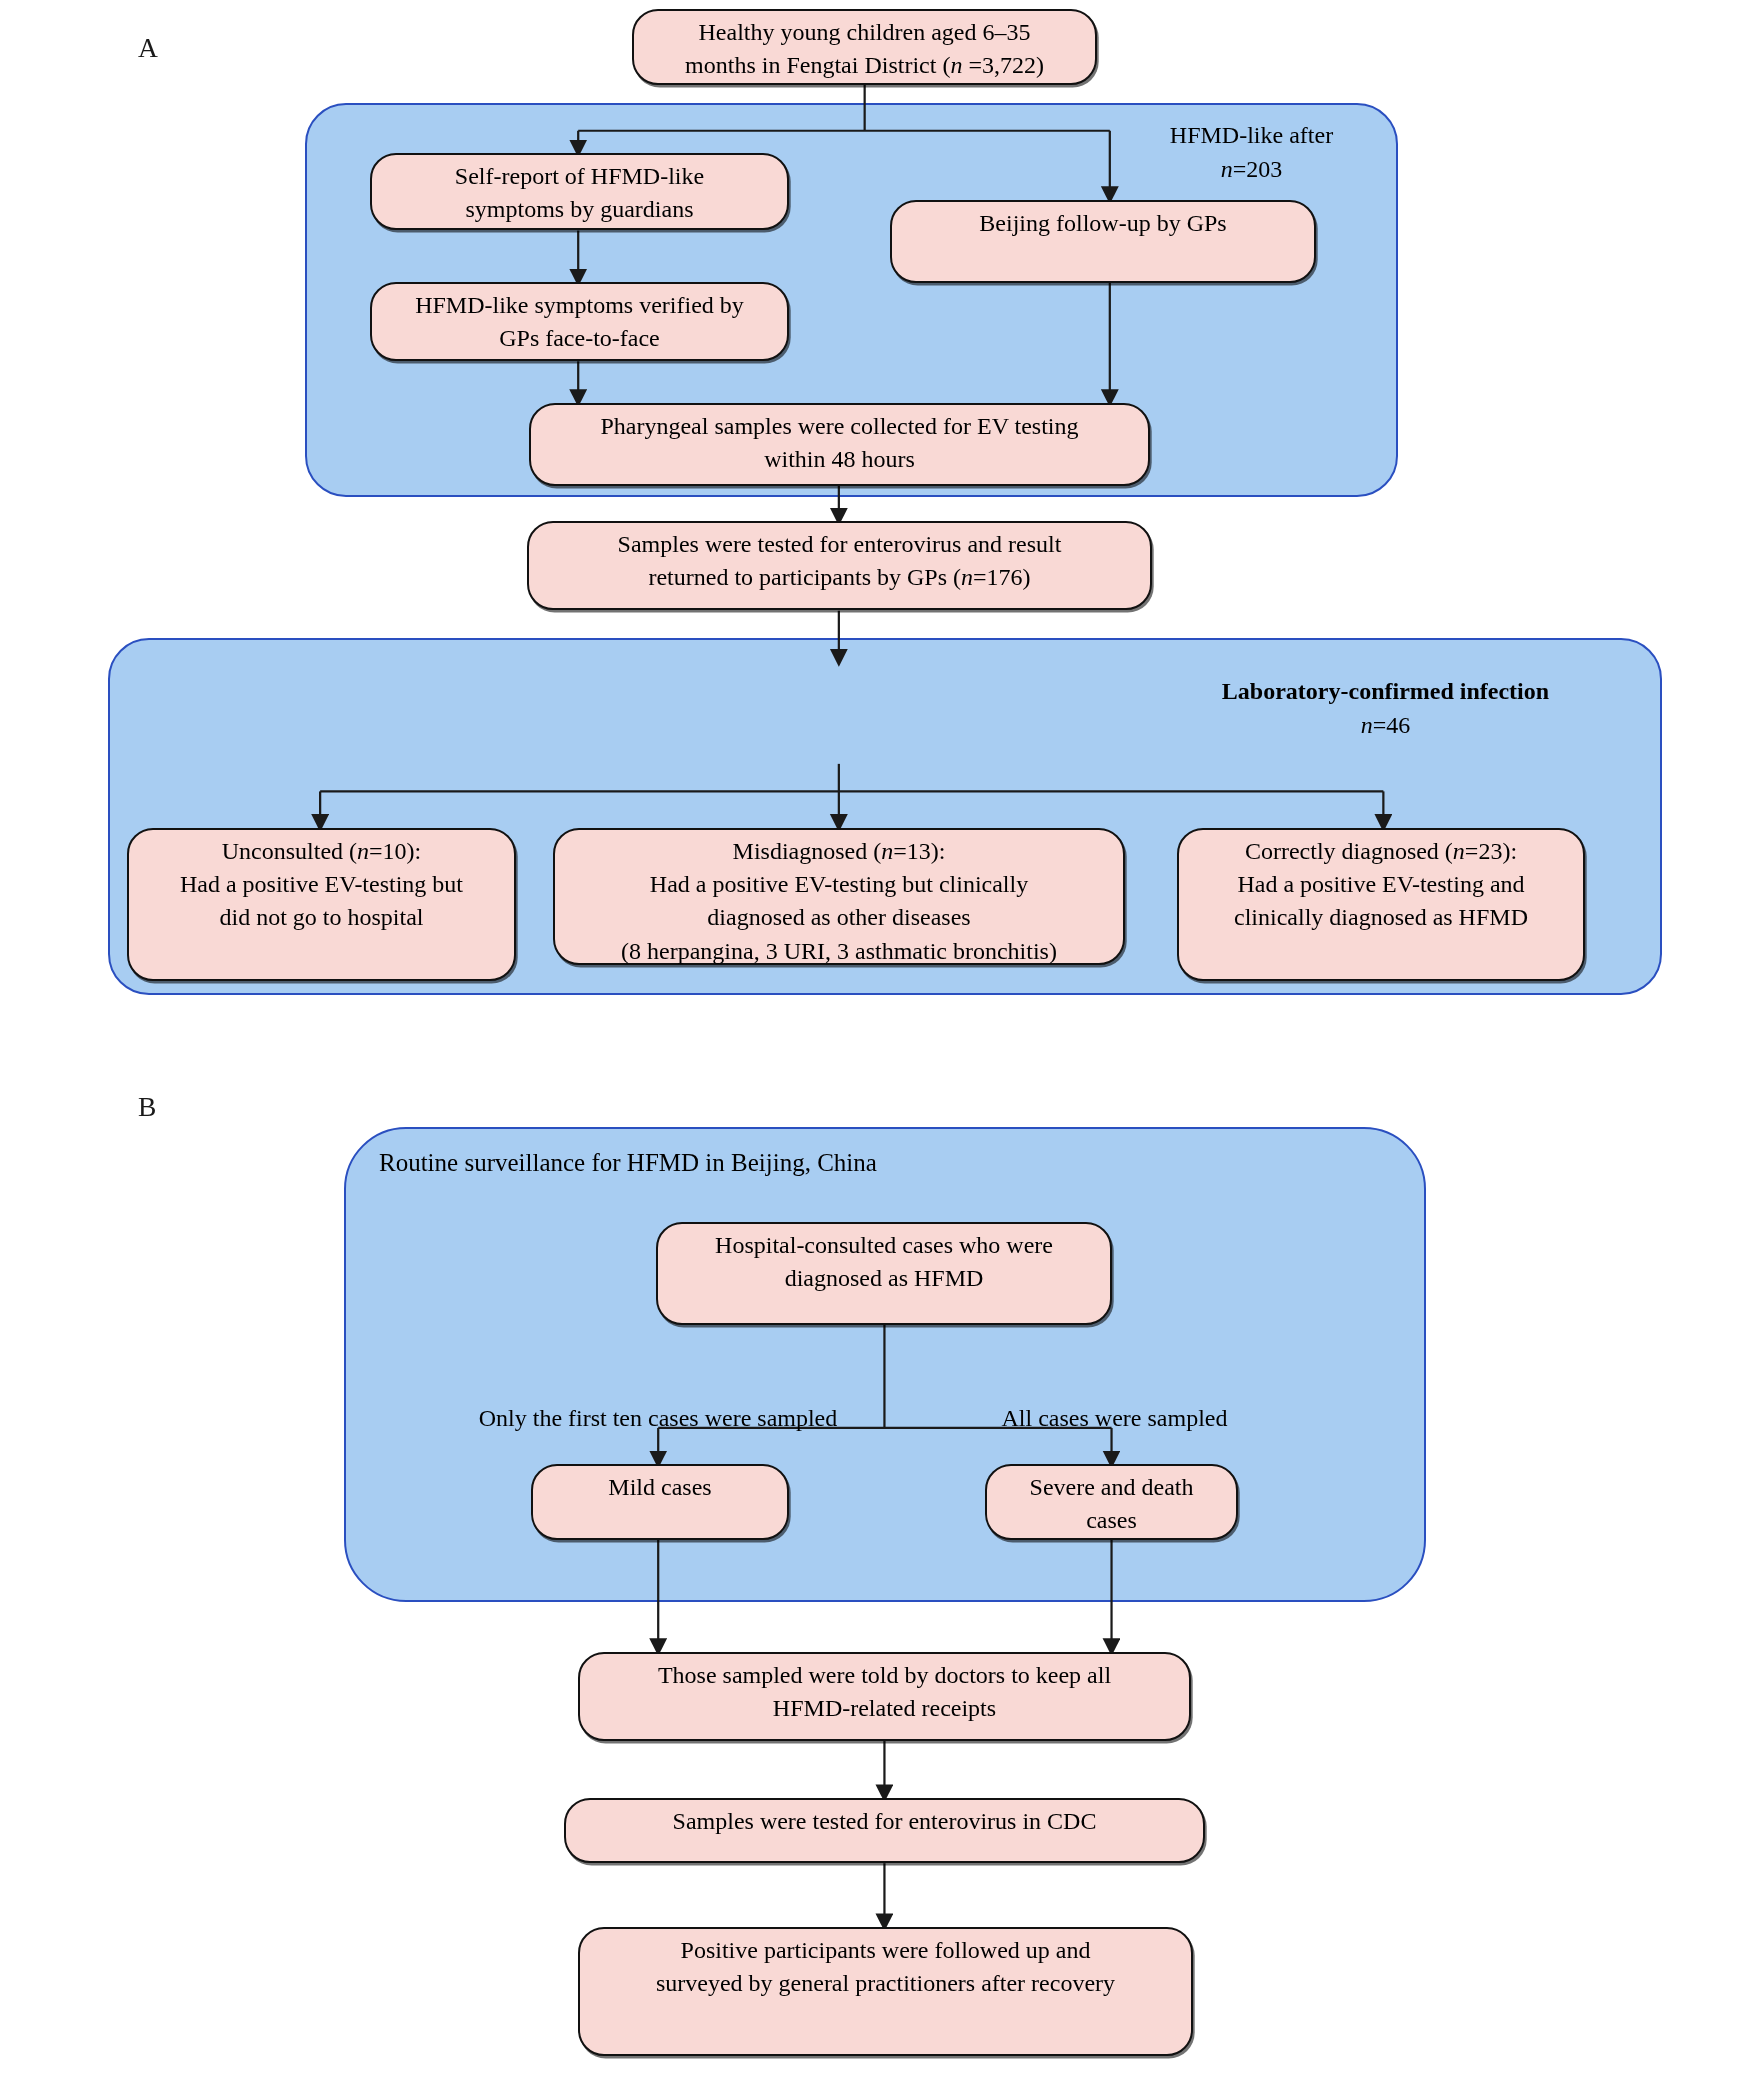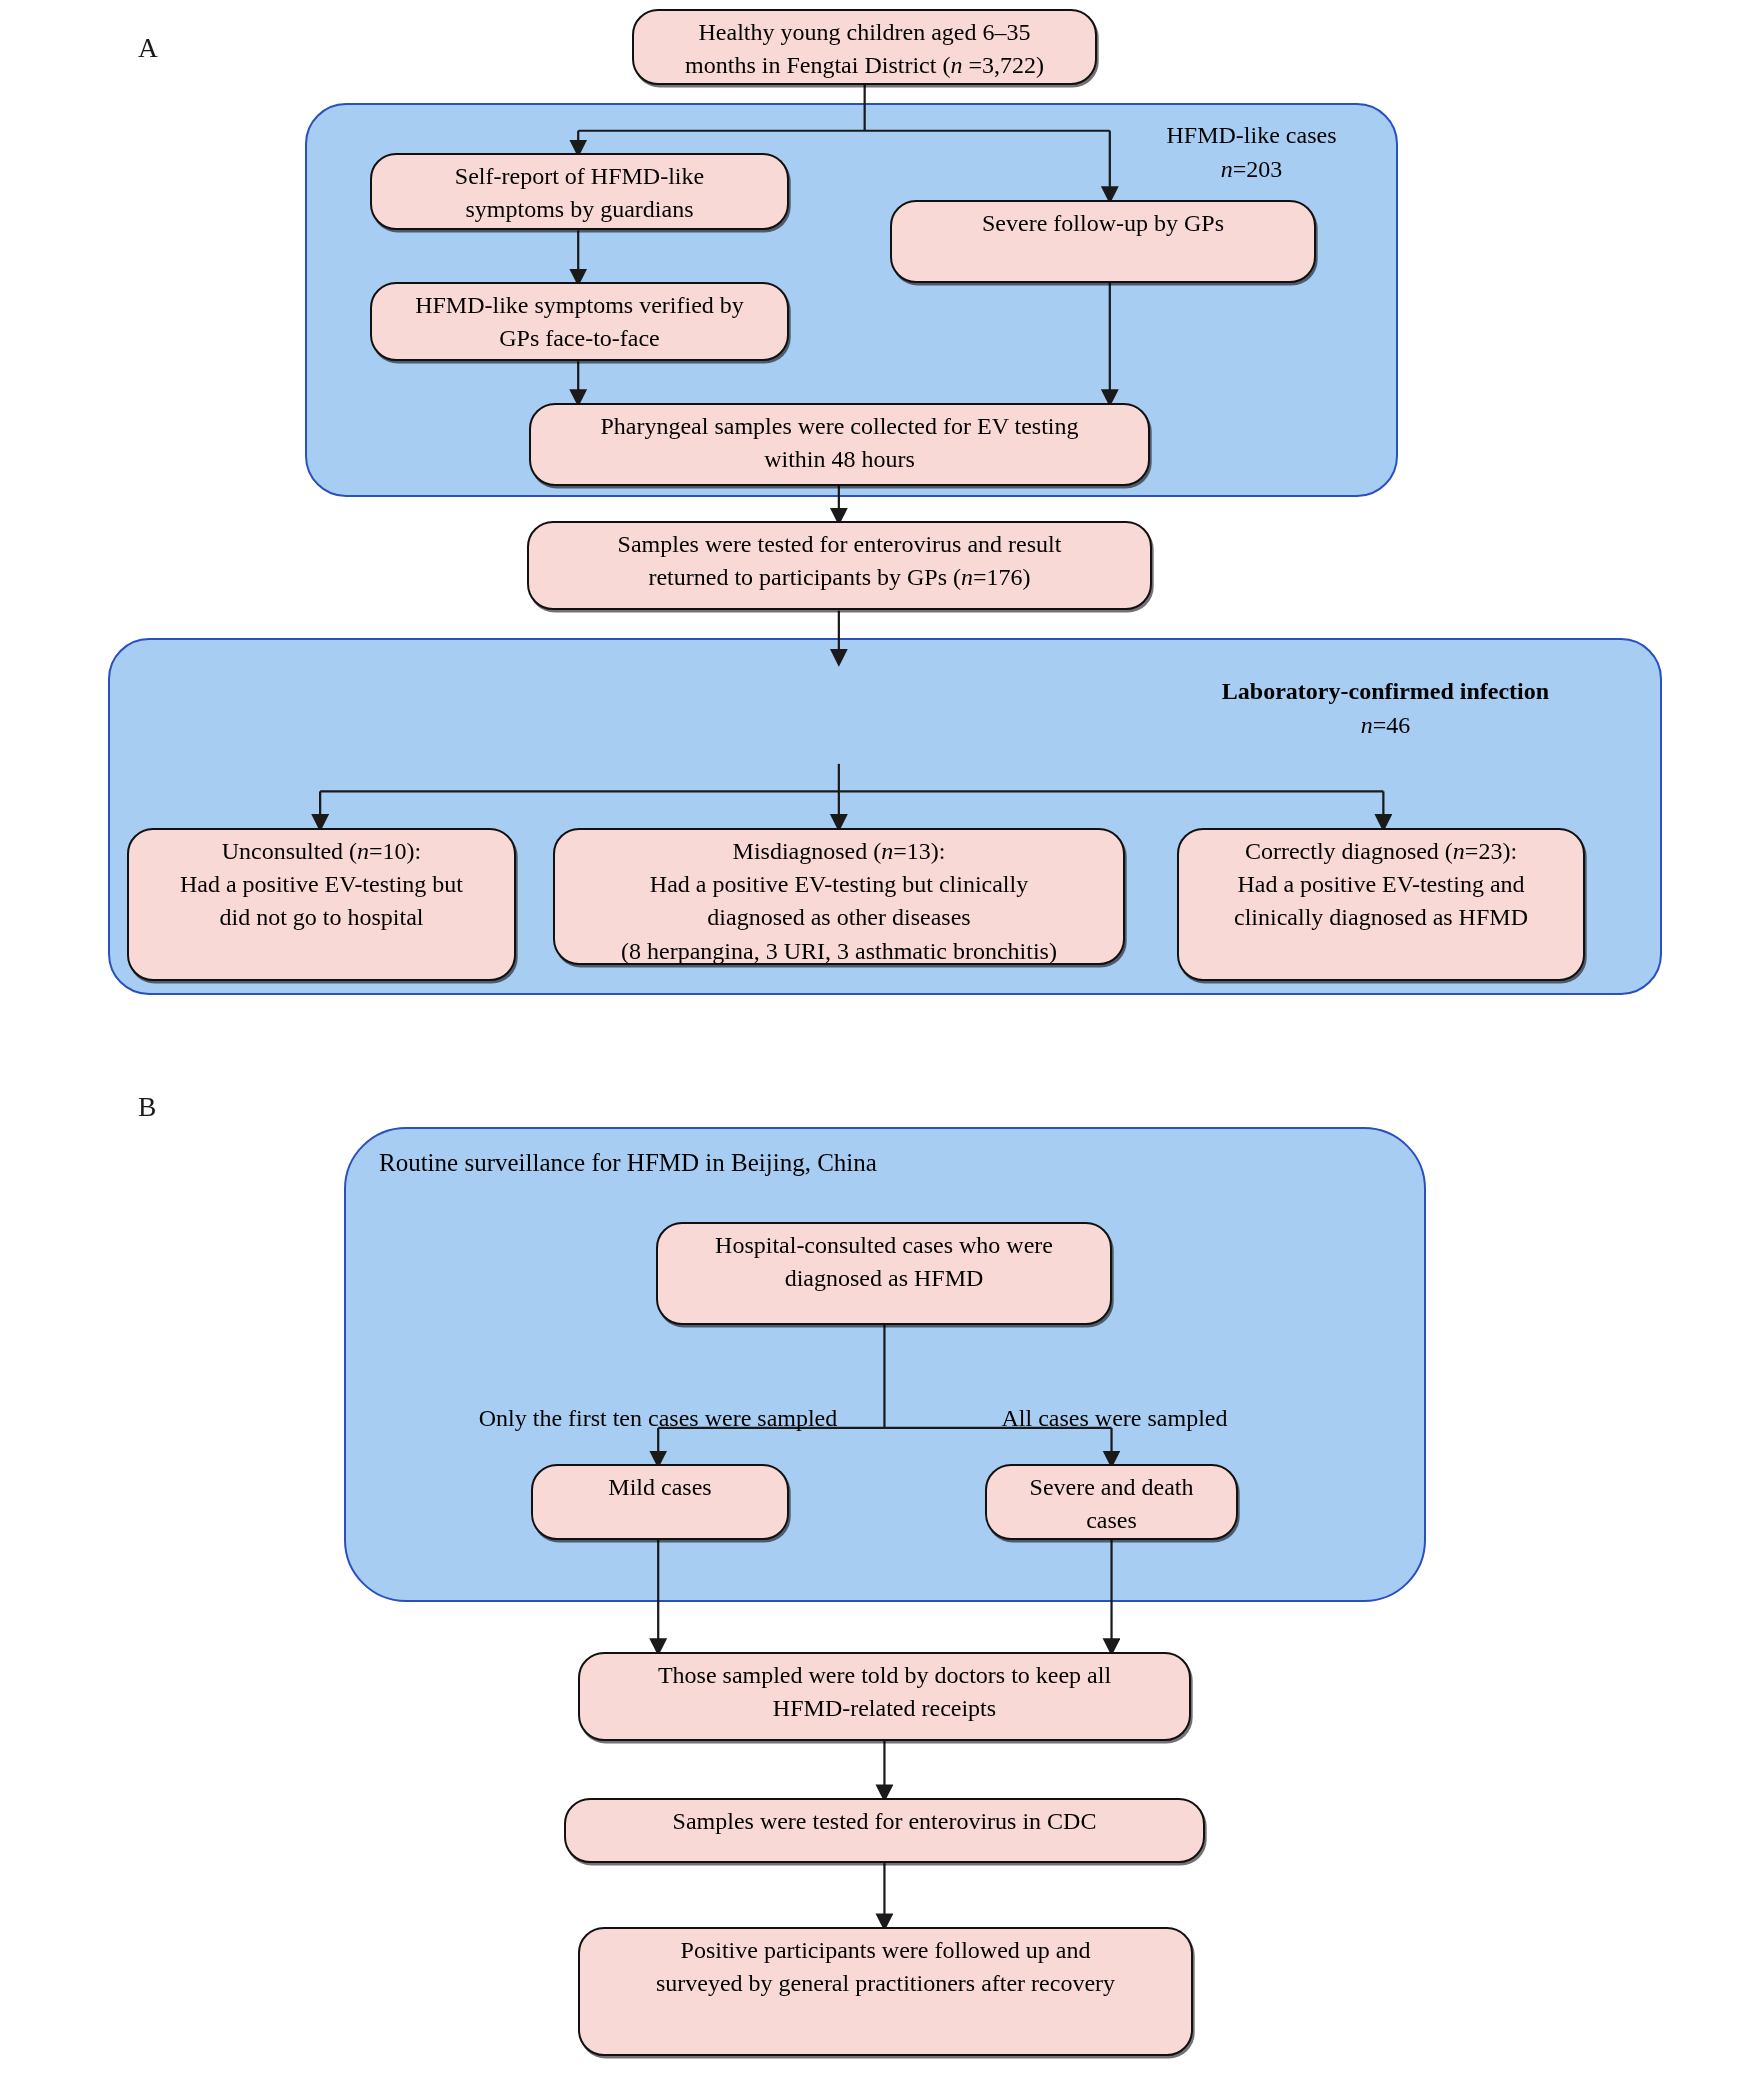--- a/index.html
+++ b/index.html
@@ -117,21 +117,21 @@
     <span class="node-text">Self-report of HFMD-like
 symptoms by guardians</span>
   </div>
 
   <div class="node" style="left:370px; top:282px; width:419px; height:79px;">
     <span class="node-text">HFMD-like symptoms verified by
 GPs face-to-face</span>
   </div>
 
   <div class="node" style="left:890px; top:200px; width:426px; height:83px;">
-    <span class="node-text">Severe follow-up by GPs</span>
+    <span class="node-text">Beijing follow-up by GPs</span>
   </div>
 
   <div class="node" style="left:529px; top:403px; width:621px; height:83px;">
     <span class="node-text">Pharyngeal samples were collected for EV testing
 within 48 hours</span>
   </div>
 
   <div class="node" style="left:527px; top:521px; width:625px; height:89px;">
     <span class="node-text">Samples were tested for enterovirus and result<br>returned to participants by GPs (<i>n</i>=176)</span>
   </div>
@@ -142,21 +142,21 @@
   </div>
 
   <div class="node" style="left:553px; top:828px; width:572px; height:137px;">
     <span class="node-text">Misdiagnosed (<i>n</i>=13):<br>Had a positive EV-testing but clinically<br>diagnosed as other diseases<br>(8 herpangina, 3 URI, 3 asthmatic bronchitis)</span>
   </div>
 
   <div class="node" style="left:1177px; top:828px; width:408px; height:153px;">
     <span class="node-text">Correctly diagnosed (<i>n</i>=23):<br>Had a positive EV-testing and<br>clinically diagnosed as HFMD</span>
   </div>
 
-  <div class="free-label" style="left:1114px; top:119px; width:275px;">HFMD-like cases</div>
+  <div class="free-label" style="left:1114px; top:119px; width:275px;">HFMD-like after</div>
   <div class="free-label" style="left:1114px; top:153px; width:275px;"><i>n</i>=203</div>
 
   <div class="free-label" style="left:1196px; top:675px; width:379px;font-weight:bold;">Laboratory-confirmed infection</div>
   <div class="free-label" style="left:1196px; top:709px; width:379px;"><i>n</i>=46</div>
 
   <div class="panel-label" style="left:138px; top:1093px;">B</div>
 
   <div class="blue-panel" style="left:344px; top:1127px; width:1082px; height:475px; border-radius:62px;"></div>
 
   <svg class="connectors" viewBox="0 0 2048 2425" xmlns="http://www.w3.org/2000/svg">

